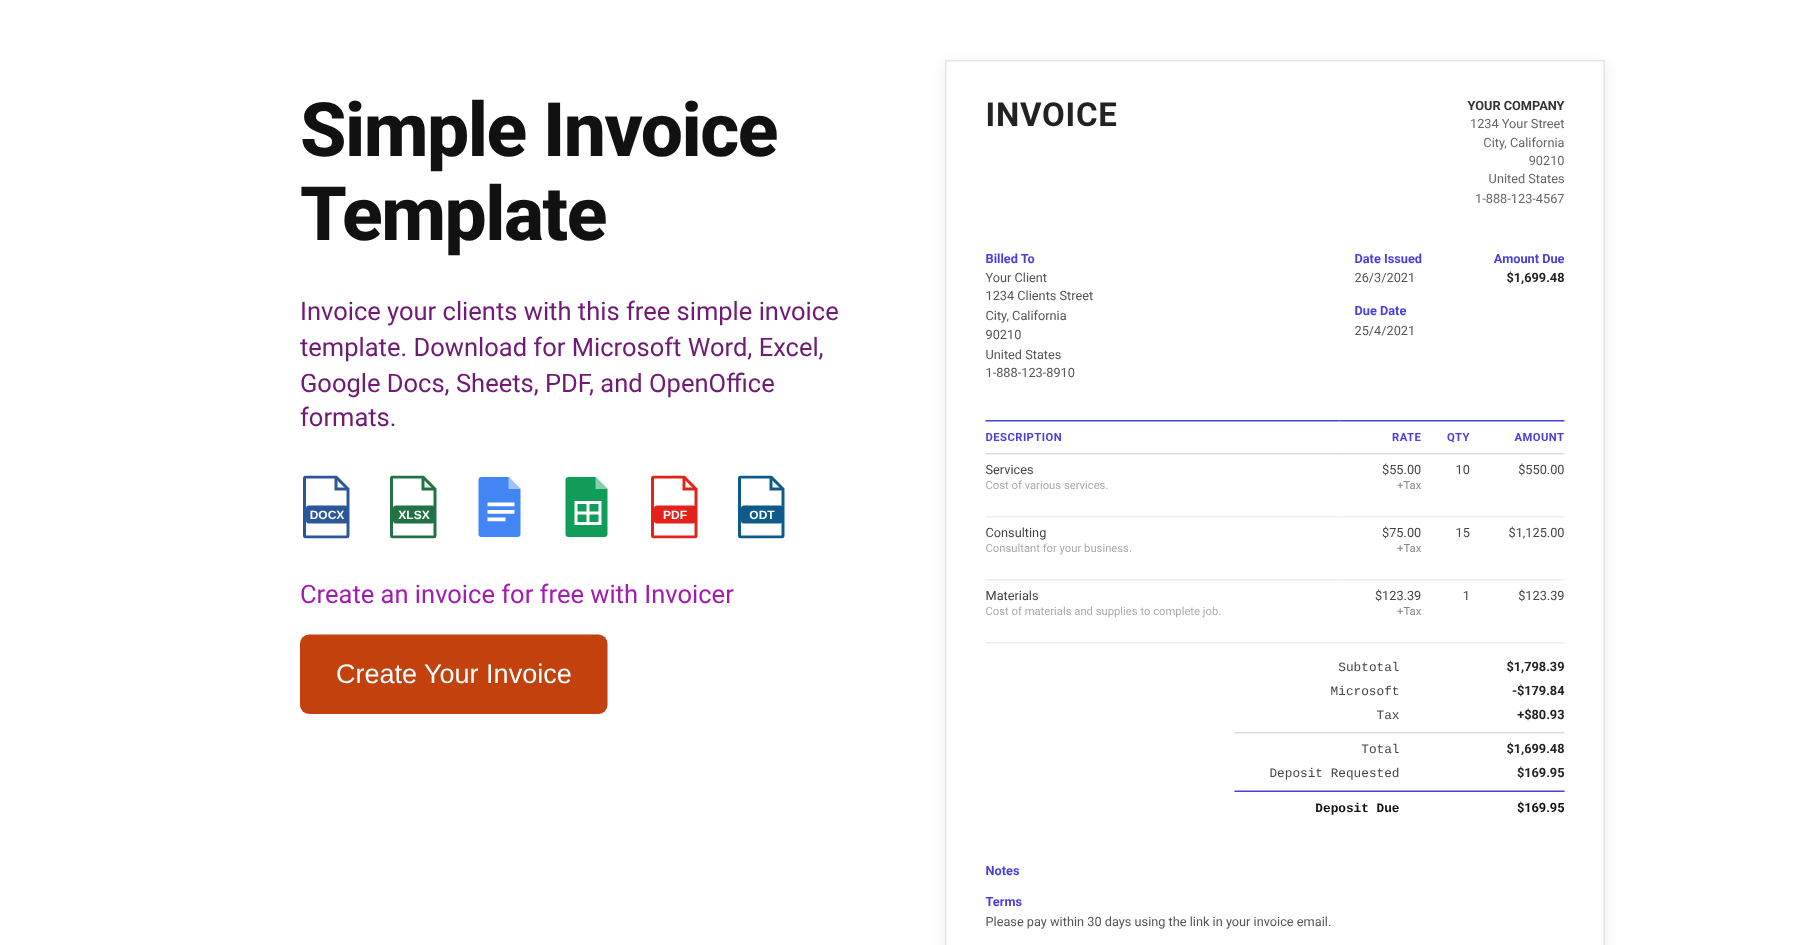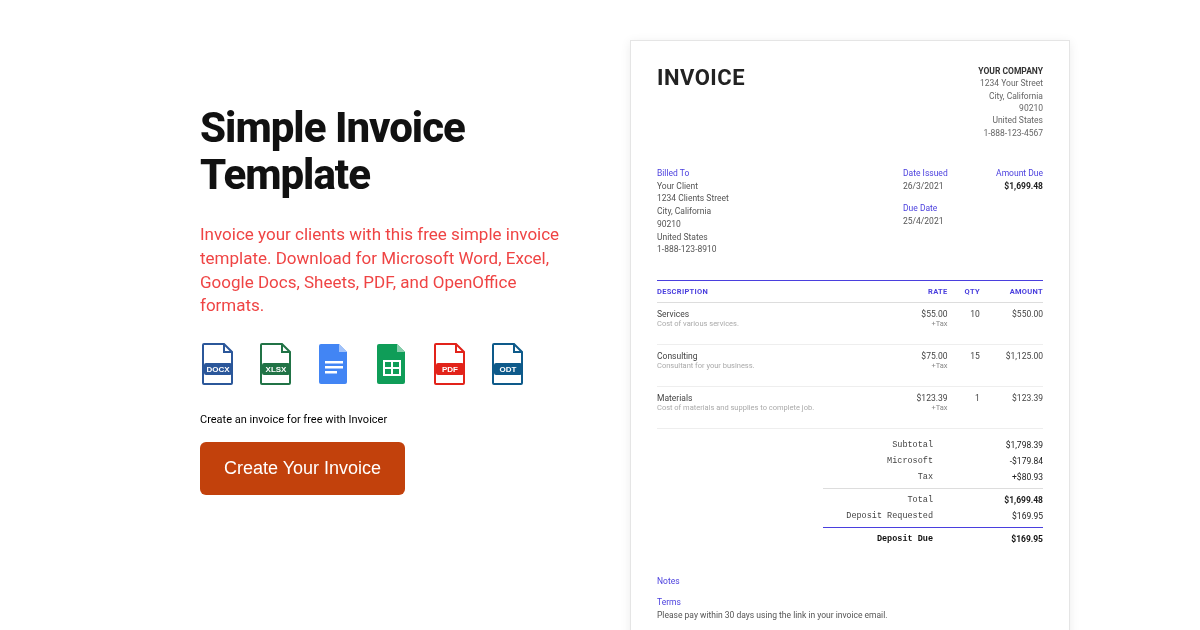--- a/index.html
+++ b/index.html
@@ -11,49 +11,48 @@
     display: flex;
     align-items: flex-start;
     padding: 40px 100px 40px 200px;
     gap: 60px;
   }
   .left-col {
     flex: 0 0 370px;
     padding-top: 20px;
   }
   .title {
-    font-size: 42px;
+    font-size: 50px;
     font-weight: 800;
     line-height: 1.12;
     color: #111;
     letter-spacing: -1px;
     margin-bottom: 25px;
-    margin-top: 44px;
   }
   .subtitle {
     font-size: 17px;
     line-height: 1.4;
-    color: #ef4444;
+    color: #701a75;
     margin-bottom: 25px;
   }
   .file-icons {
     display: flex;
     gap: 22px;
     margin-bottom: 28px;
   }
   .file-icon {
     width: 36px;
     height: 42px;
     position: relative;
     cursor: pointer;
   }
   .file-icon svg { width: 100%; height: 100%; display: block; }
   .caption {
-    font-size: 11px;
-    color: #000000;
+    font-size: 17px;
+    color: #a21caf;
     margin-bottom: 16px;
   }
   .cta-btn {
     display: inline-block;
     background: #c2410c;
     color: #fff;
     border: none;
     border-radius: 6px;
     padding: 16px 24px;
     font-size: 18px;
@@ -91,21 +90,21 @@
   .inv-company .cname { font-weight: 700; color: #333; }
 
   .inv-meta {
     display: flex;
     justify-content: space-between;
     margin-bottom: 24px;
     line-height: 1.5;
   }
   .inv-meta .col { min-width: 70px; }
   .inv-meta .billed { flex: 1; }
-  .lbl { color: #4a3fde; font-weight: 400; font-size: 8.5px; }
+  .lbl { color: #4a3fde; font-weight: 700; font-size: 8.5px; }
   .vbold { font-weight: 700; color: #222; }
   .inv-meta .right { text-align: right; }
 
   .inv-table {
     width: 100%;
     border-collapse: collapse;
     margin-bottom: 8px;
   }
   .inv-table thead th {
     color: #4a3fde;
@@ -134,21 +133,21 @@
     width: 220px;
     font-size: 8.5px;
   }
   .inv-totals .row {
     display: flex;
     justify-content: flex-end;
     padding: 3px 0;
     gap: 40px;
   }
   .inv-totals .row .tl { flex: 1; text-align: right; color: #444; font-family: Liberation Mono, monospace;}
-  .inv-totals .row .tv { width: 70px; text-align: right; color: #222;}
+  .inv-totals .row .tv { width: 70px; text-align: right; color: #222; font-weight: bold;}
   .inv-totals .hr1 { border-top: 1px solid #ddd; margin: 3px 0;}
   .inv-totals .hr2 { border-top: 1.5px solid #4a3fde; margin: 3px 0;}
   .inv-totals .bold .tl, .inv-totals .bold .tv { font-weight: 700; color:#111; }
 
   .inv-notes { margin-top: 28px; line-height: 1.5;}
 
 </style>
 </head>
 <body>
 

